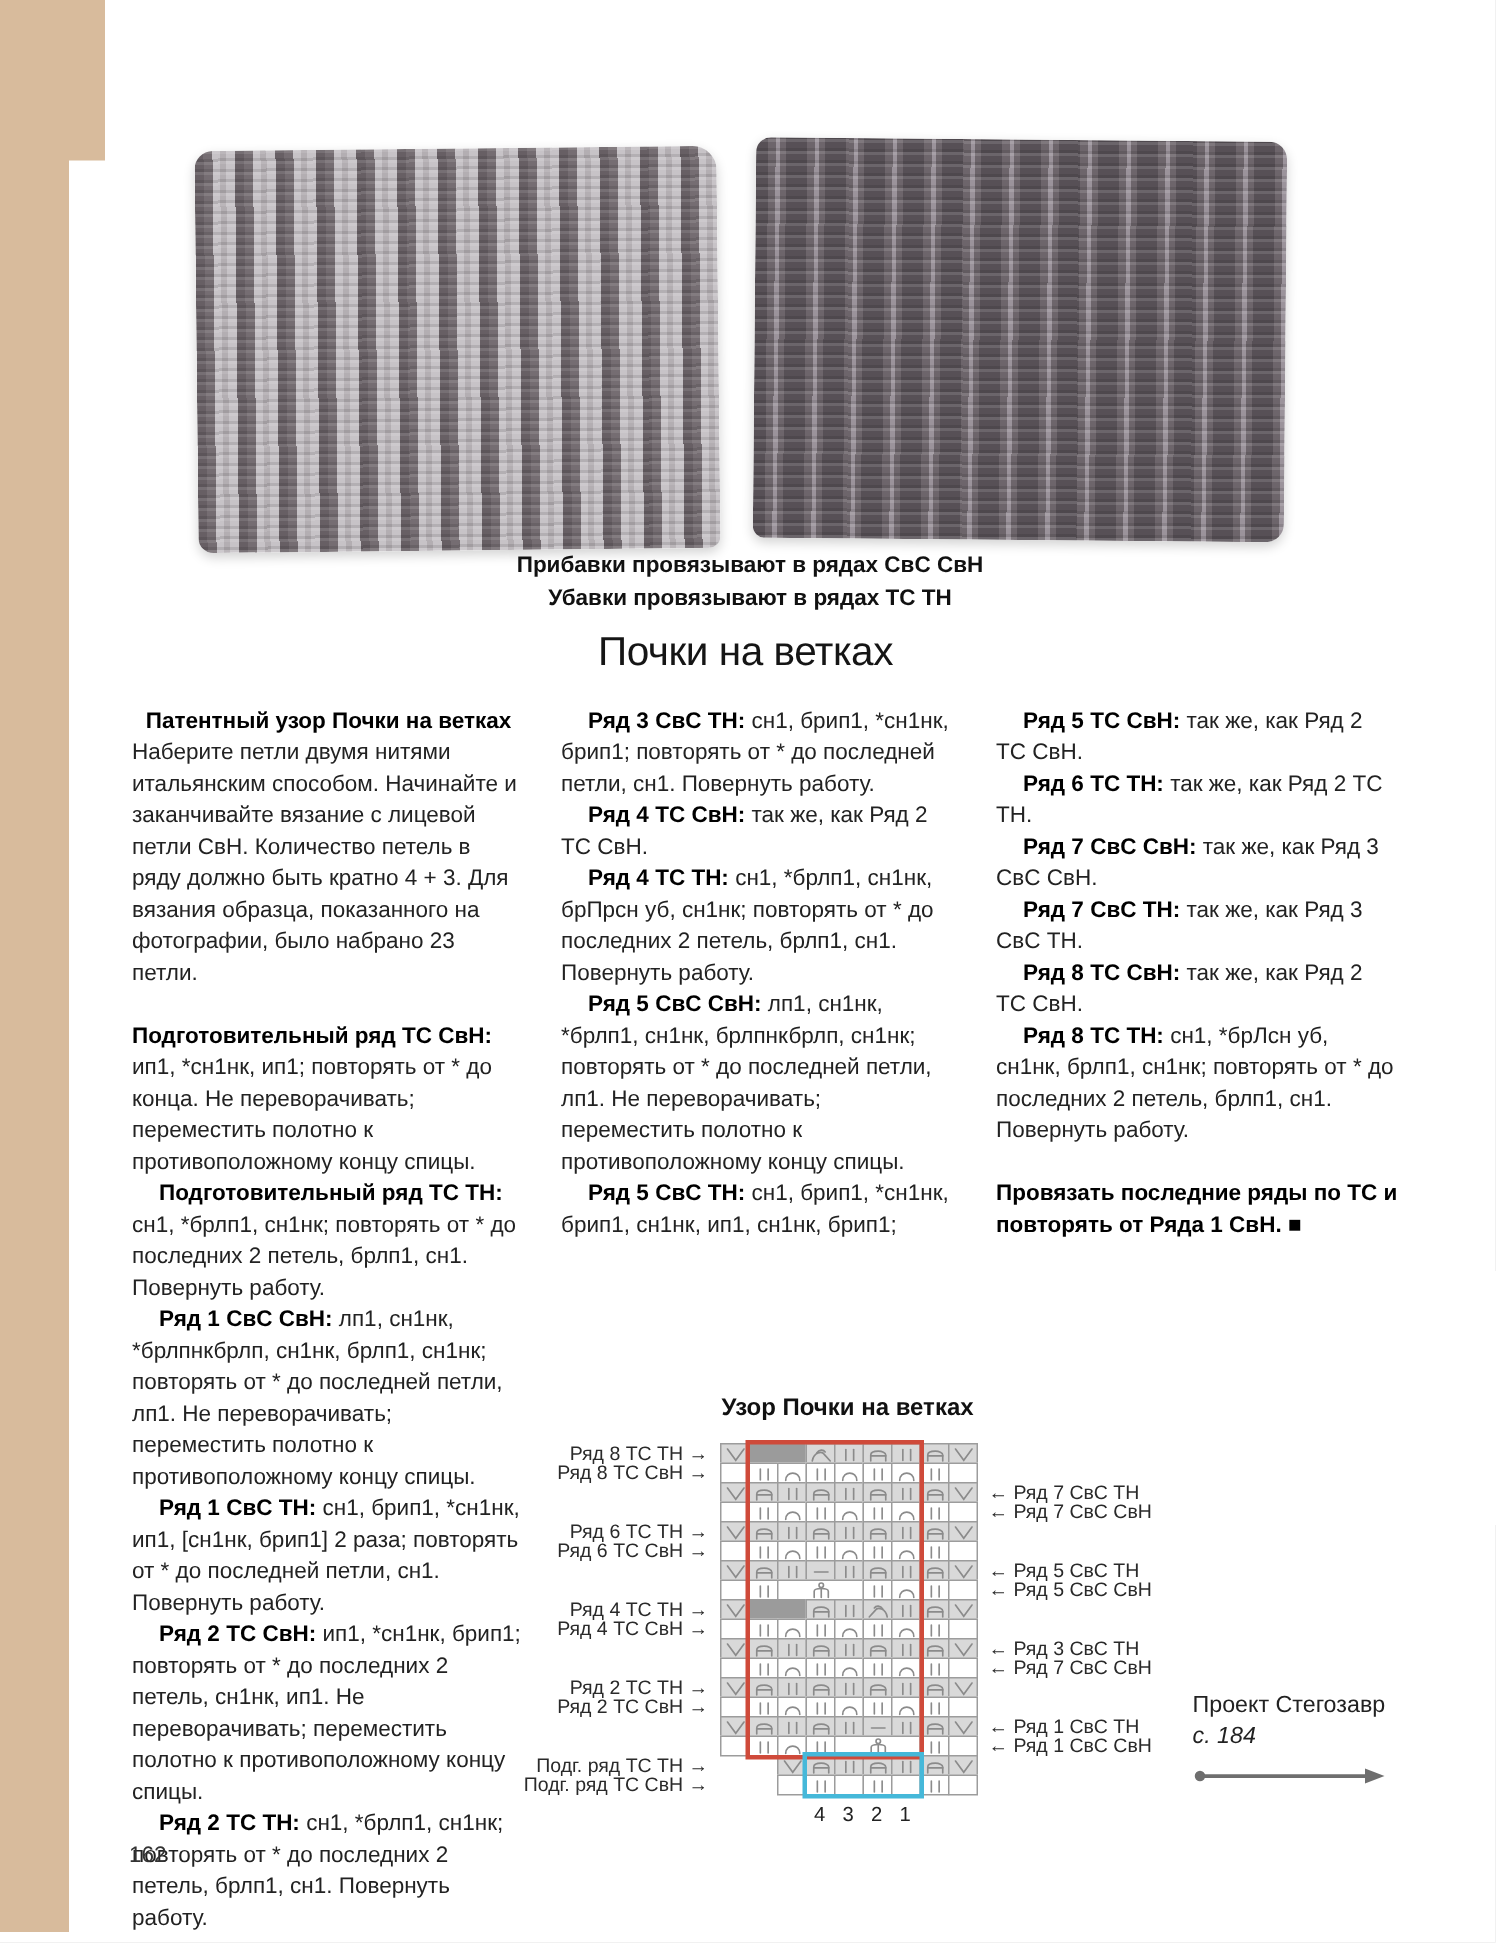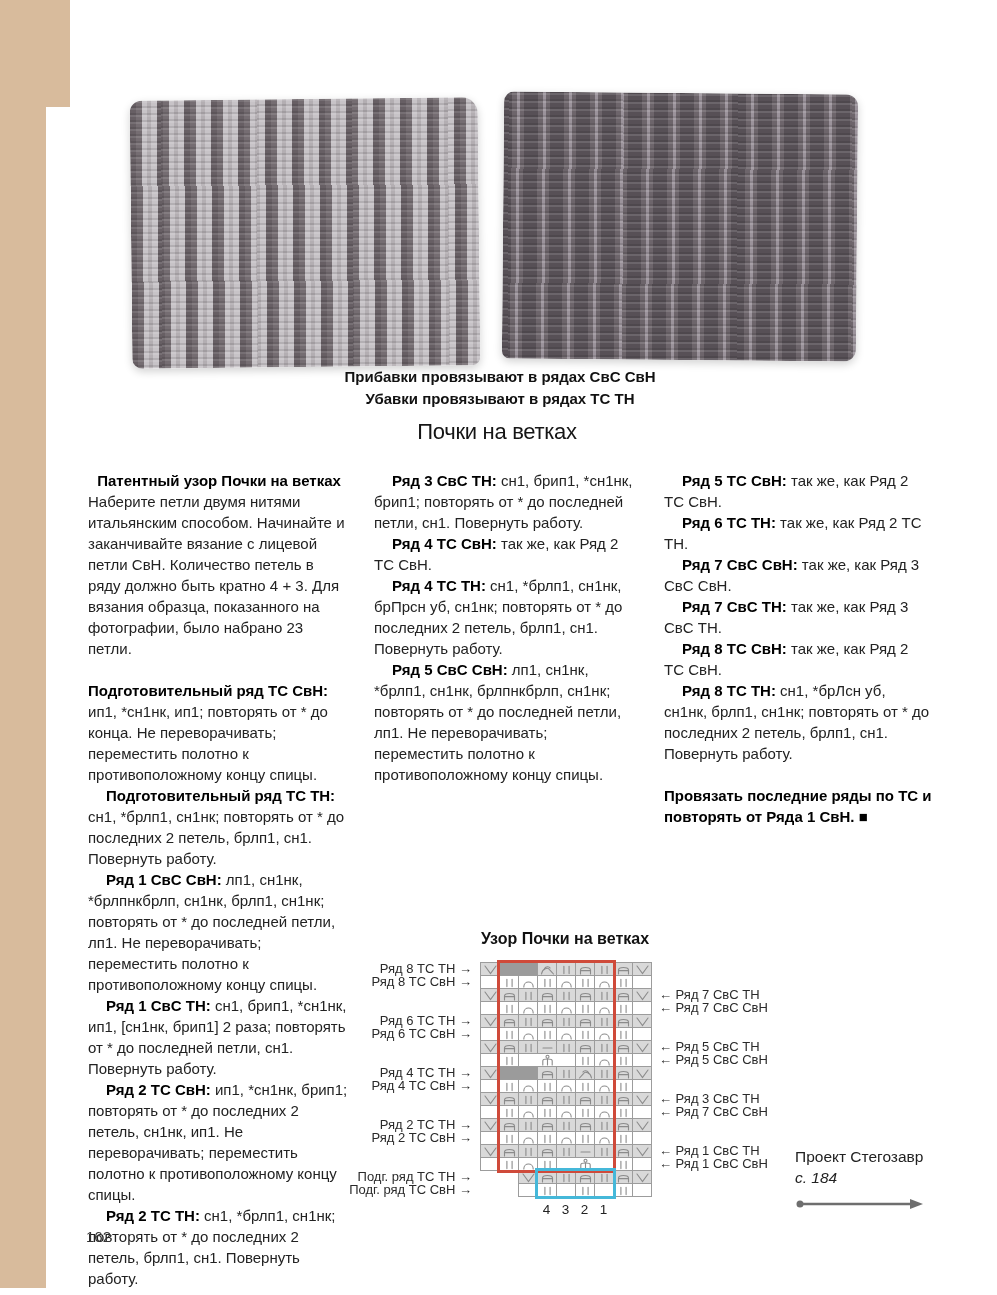--- a/index.html
+++ b/index.html
@@ -15,21 +15,21 @@
       repeating-linear-gradient(0deg, rgba(255,255,255,0.10) 0 2px, rgba(0,0,0,0.10) 2px 4px, rgba(0,0,0,0) 4px 7px),
       repeating-linear-gradient(90deg, #675f64 0 6px, #756d72 6px 12px, #c7c3c7 12px 17px, #b3aeb2 17px 21px, #c7c3c7 21px 27px);}
   .swatch-right{left:503px;top:93px;width:354px;height:267px;border-radius:10px 12px 12px 8px;transform:rotate(0.5deg);
     background:
       repeating-linear-gradient(0deg, rgba(255,255,255,0.12) 0 2px, rgba(0,0,0,0.10) 2px 4px, rgba(0,0,0,0) 4px 8px),
       repeating-linear-gradient(90deg, #575056 0 8px, #6d656b 8px 13px, #9b939b 13px 16px, #6d656b 16px 20px, #575056 20px 26px);}
   
   .photo-caption{position:absolute;left:200px;top:366px;width:600px;text-align:center;
      font-weight:bold;font-size:15px;line-height:22px;color:#111;}
   .page-title{position:absolute;left:0;top:419px;width:994px;text-align:center;
-     font-size:22px;letter-spacing:-0.3px;color:#151515;}
+     font-size:27px;letter-spacing:-0.3px;color:#151515;}
   
   .tcol{position:absolute;top:470px;font-size:15px;line-height:21px;color:#222;}
   #c1{left:88px;width:262px;}
   #c2{left:374px;width:266px;}
   #c3{left:664px;width:268px;}
   .para{margin:0;}
   .para.ind{text-indent:18px;}
   .para.gap{margin-top:21px;}
   .para b{color:#000;text-align:center;}
   .para b.blk{display:block;text-indent:0;}
@@ -42,21 +42,21 @@
   .cell.sh{background:#d9d9d9;}
   .cell.ns{background:#9b9b9b;}
   .cell svg{display:block;margin-top:0px;}
   .clabel{position:absolute;font-size:13px;white-space:nowrap;color:#2a2a2a;}
   .clabel.left{right:528px;text-align:right;}
   .clabel.right{left:319px;}
   .rbox{position:absolute;box-sizing:border-box;border:3px solid #cf4a3a;z-index:5;pointer-events:none;}
   .bbox{position:absolute;box-sizing:border-box;border:3px solid #45b8d9;z-index:5;pointer-events:none;}
   .cnum{position:absolute;width:19px;text-align:center;font-size:13.5px;color:#222;}
   
-  .project-note{position:absolute;left:795px;top:1128px;width:160px;font-size:15.5px;color:#222;margin-top:20px;}
+  .project-note{position:absolute;left:795px;top:1128px;width:160px;font-size:15.5px;color:#222;}
   .project-note .pg{font-style:italic;margin-top:3px;}
   .project-note svg{margin-top:10px;display:block;}
   
   .page-num{position:absolute;left:86px;top:1228px;font-size:15px;color:#333;}
 </style>
 </head>
 <body>
 
 <div id="page">
 
@@ -80,20 +80,21 @@
       <p class="para ind"><b>Ряд 1 СвС СвН:</b> лп1, сн1нк, *брлпнкбрлп, сн1нк, брлп1, сн1нк; повторять от * до последней петли, лп1. Не переворачивать; переместить полотно к противоположному концу спицы.</p>
       <p class="para ind"><b>Ряд 1 СвС ТН:</b> сн1, брип1, *сн1нк, ип1, [сн1нк, брип1] 2 раза; повторять от * до последней петли, сн1. Повернуть работу.</p>
       <p class="para ind"><b>Ряд 2 ТС СвН:</b> ип1, *сн1нк, брип1; повторять от * до последних 2 петель, сн1нк, ип1. Не переворачивать; переместить полотно к противоположному концу спицы.</p>
       <p class="para ind"><b>Ряд 2 ТС ТН:</b> сн1, *брлп1, сн1нк; повторять от * до последних 2 петель, брлп1, сн1. Повернуть работу.</p>
     </div>
   <div class="tcol" id="c2">
       <p class="para ind"><b>Ряд 3 СвС ТН:</b> сн1, брип1, *сн1нк, брип1; повторять от * до последней петли, сн1. Повернуть работу.</p>
       <p class="para ind"><b>Ряд 4 ТС СвН:</b> так же, как Ряд 2 ТС СвН.</p>
       <p class="para ind"><b>Ряд 4 ТС ТН:</b> сн1, *брлп1, сн1нк, брПрсн уб, сн1нк; повторять от * до последних 2 петель, брлп1, сн1. Повернуть работу.</p>
       <p class="para ind"><b>Ряд 5 СвС СвН:</b> лп1, сн1нк, *брлп1, сн1нк, брлпнкбрлп, сн1нк; повторять от * до последней петли, лп1. Не переворачивать; переместить полотно к противоположному концу спицы.</p>
+      <p class="para ind"><b>Ряд 5 СвС ТН:</b> сн1, брип1, *сн1нк, брип1, сн1нк, ип1, сн1нк, брип1;</p>
     </div>
   <div class="tcol" id="c3">
       <p class="para ind"><b>Ряд 5 ТС СвН:</b> так же, как Ряд 2 ТС СвН.</p>
       <p class="para ind"><b>Ряд 6 ТС ТН:</b> так же, как Ряд 2 ТС ТН.</p>
       <p class="para ind"><b>Ряд 7 СвС СвН:</b> так же, как Ряд 3 СвС СвН.</p>
       <p class="para ind"><b>Ряд 7 СвС ТН:</b> так же, как Ряд 3 СвС ТН.</p>
       <p class="para ind"><b>Ряд 8 ТС СвН:</b> так же, как Ряд 2 ТС СвН.</p>
       <p class="para ind"><b>Ряд 8 ТС ТН:</b> сн1, *брЛсн уб, сн1нк, брлп1, сн1нк; повторять от * до последних 2 петель, брлп1, сн1. Повернуть работу.</p>
       <p class="para gap"><b>Провязать последние ряды по ТС и повторять от Ряда 1 СвН. ■</b></p>
     </div>

